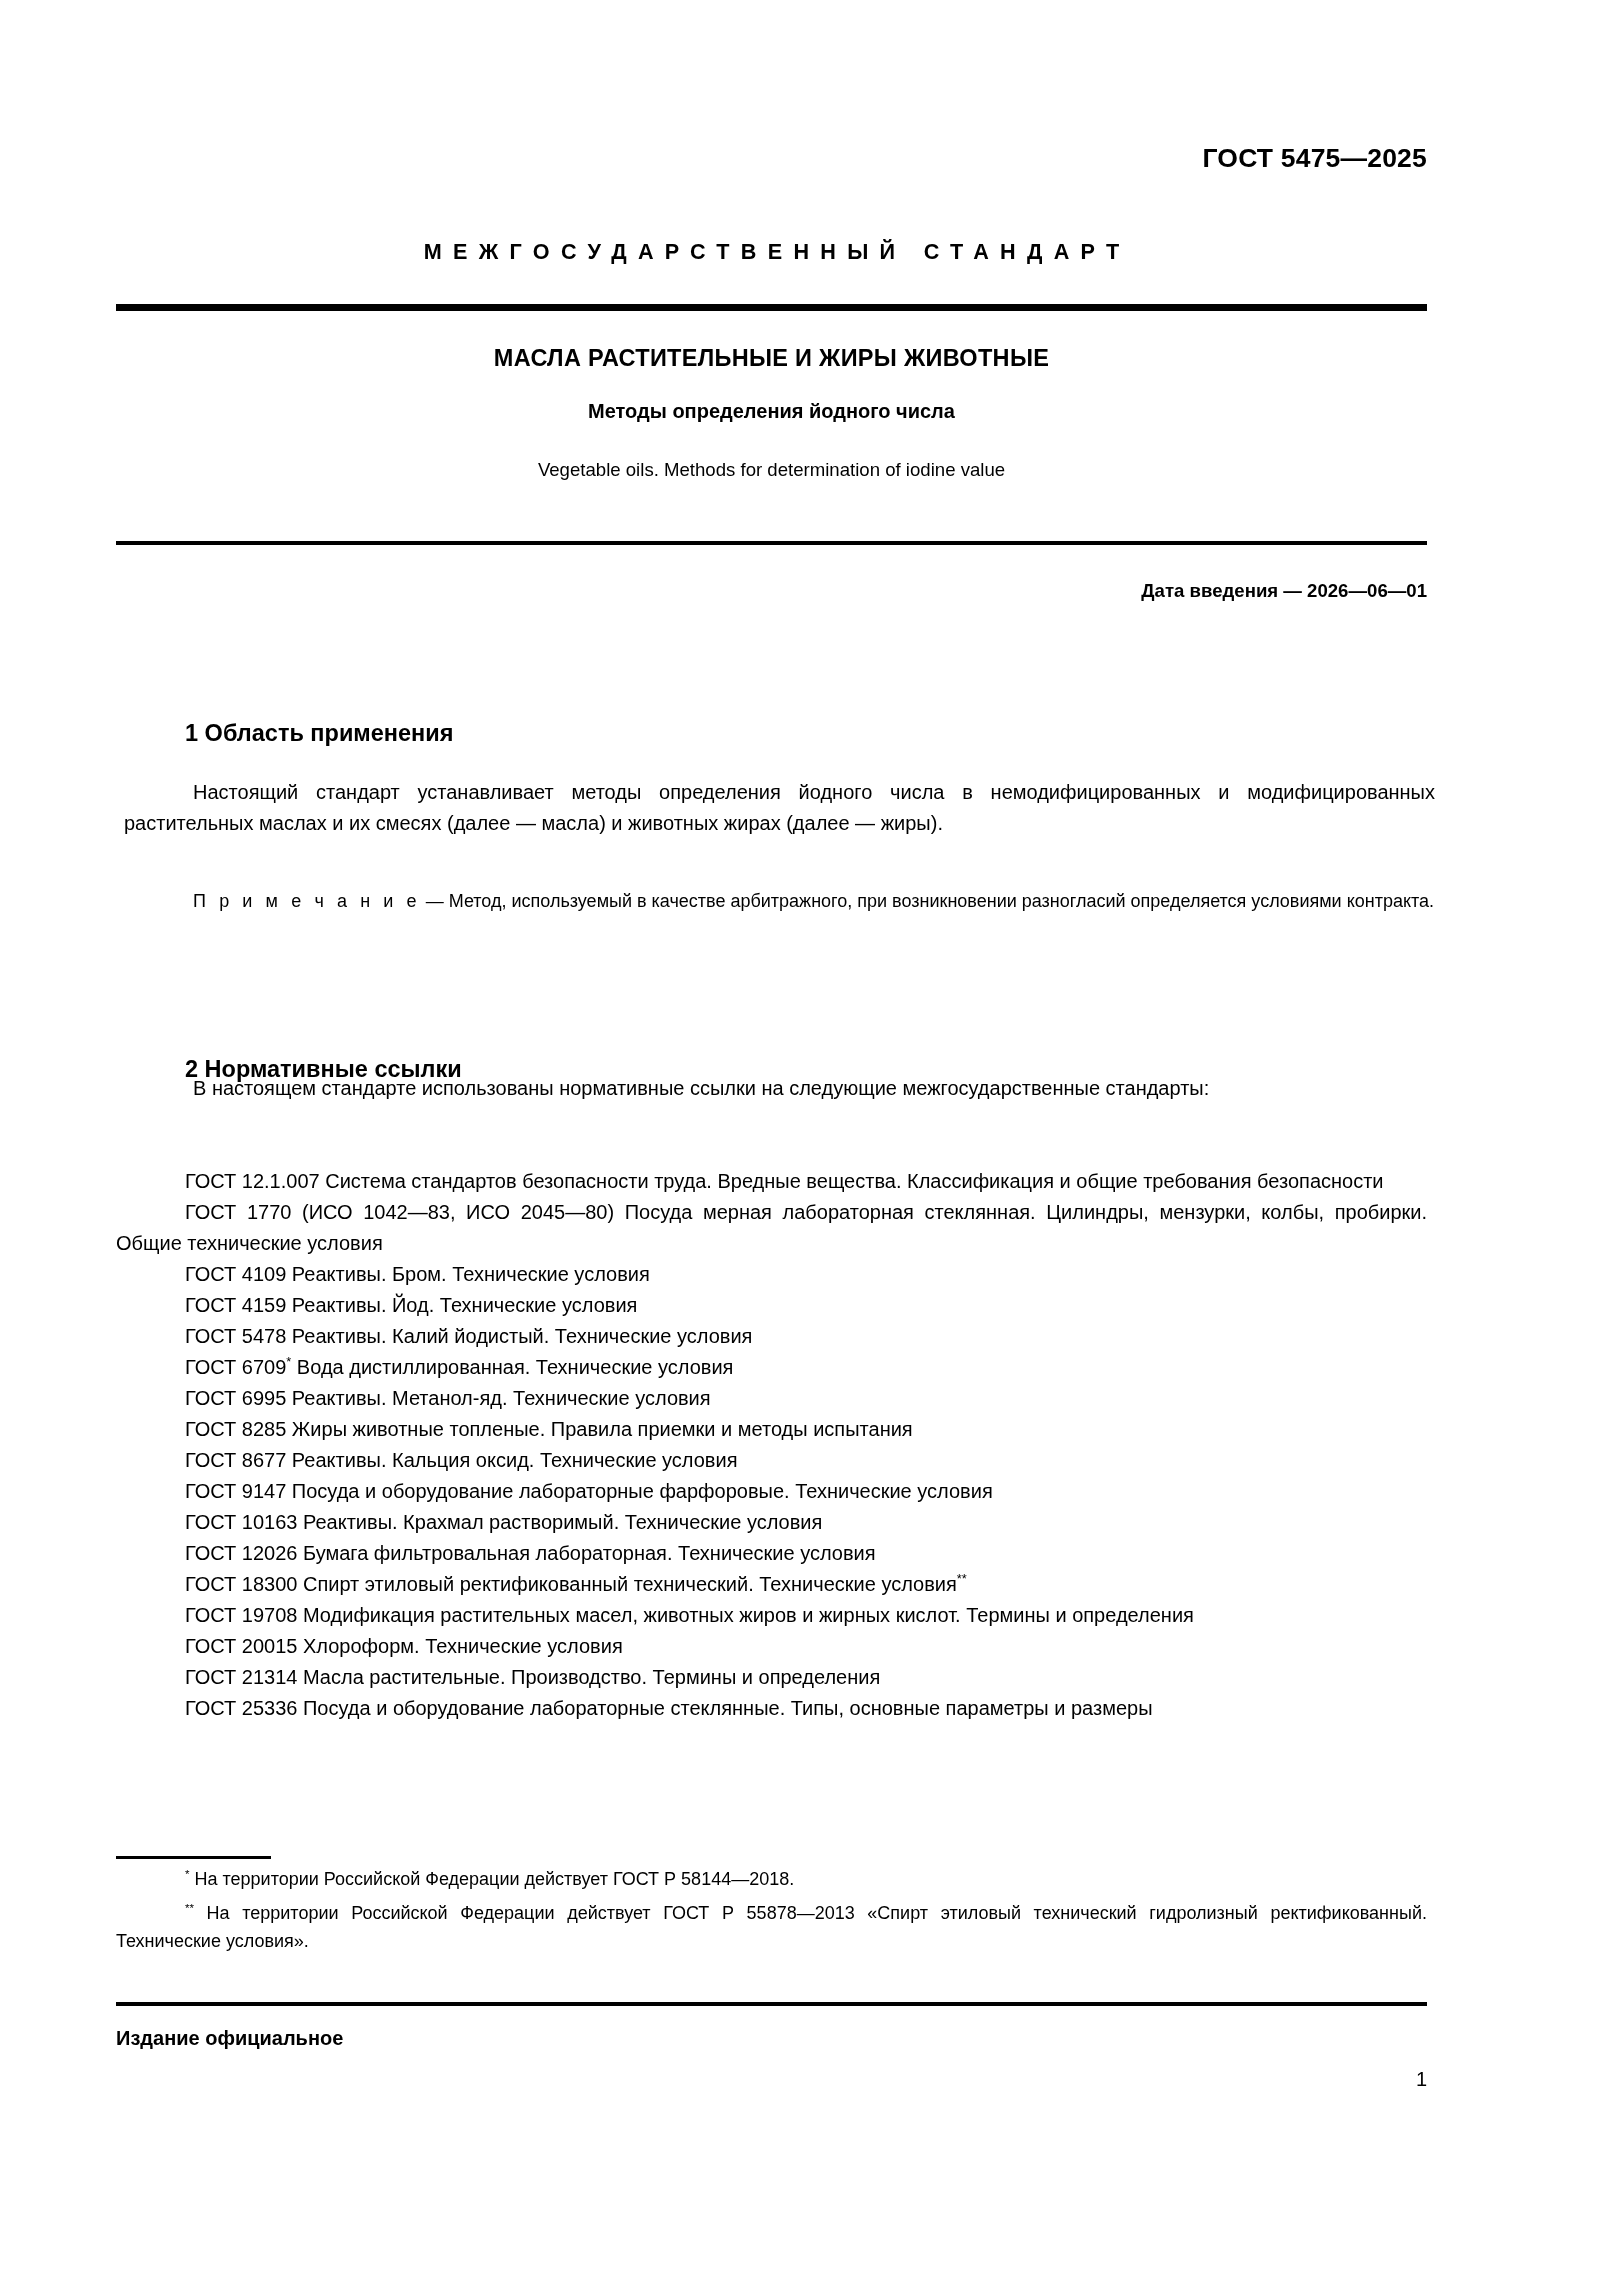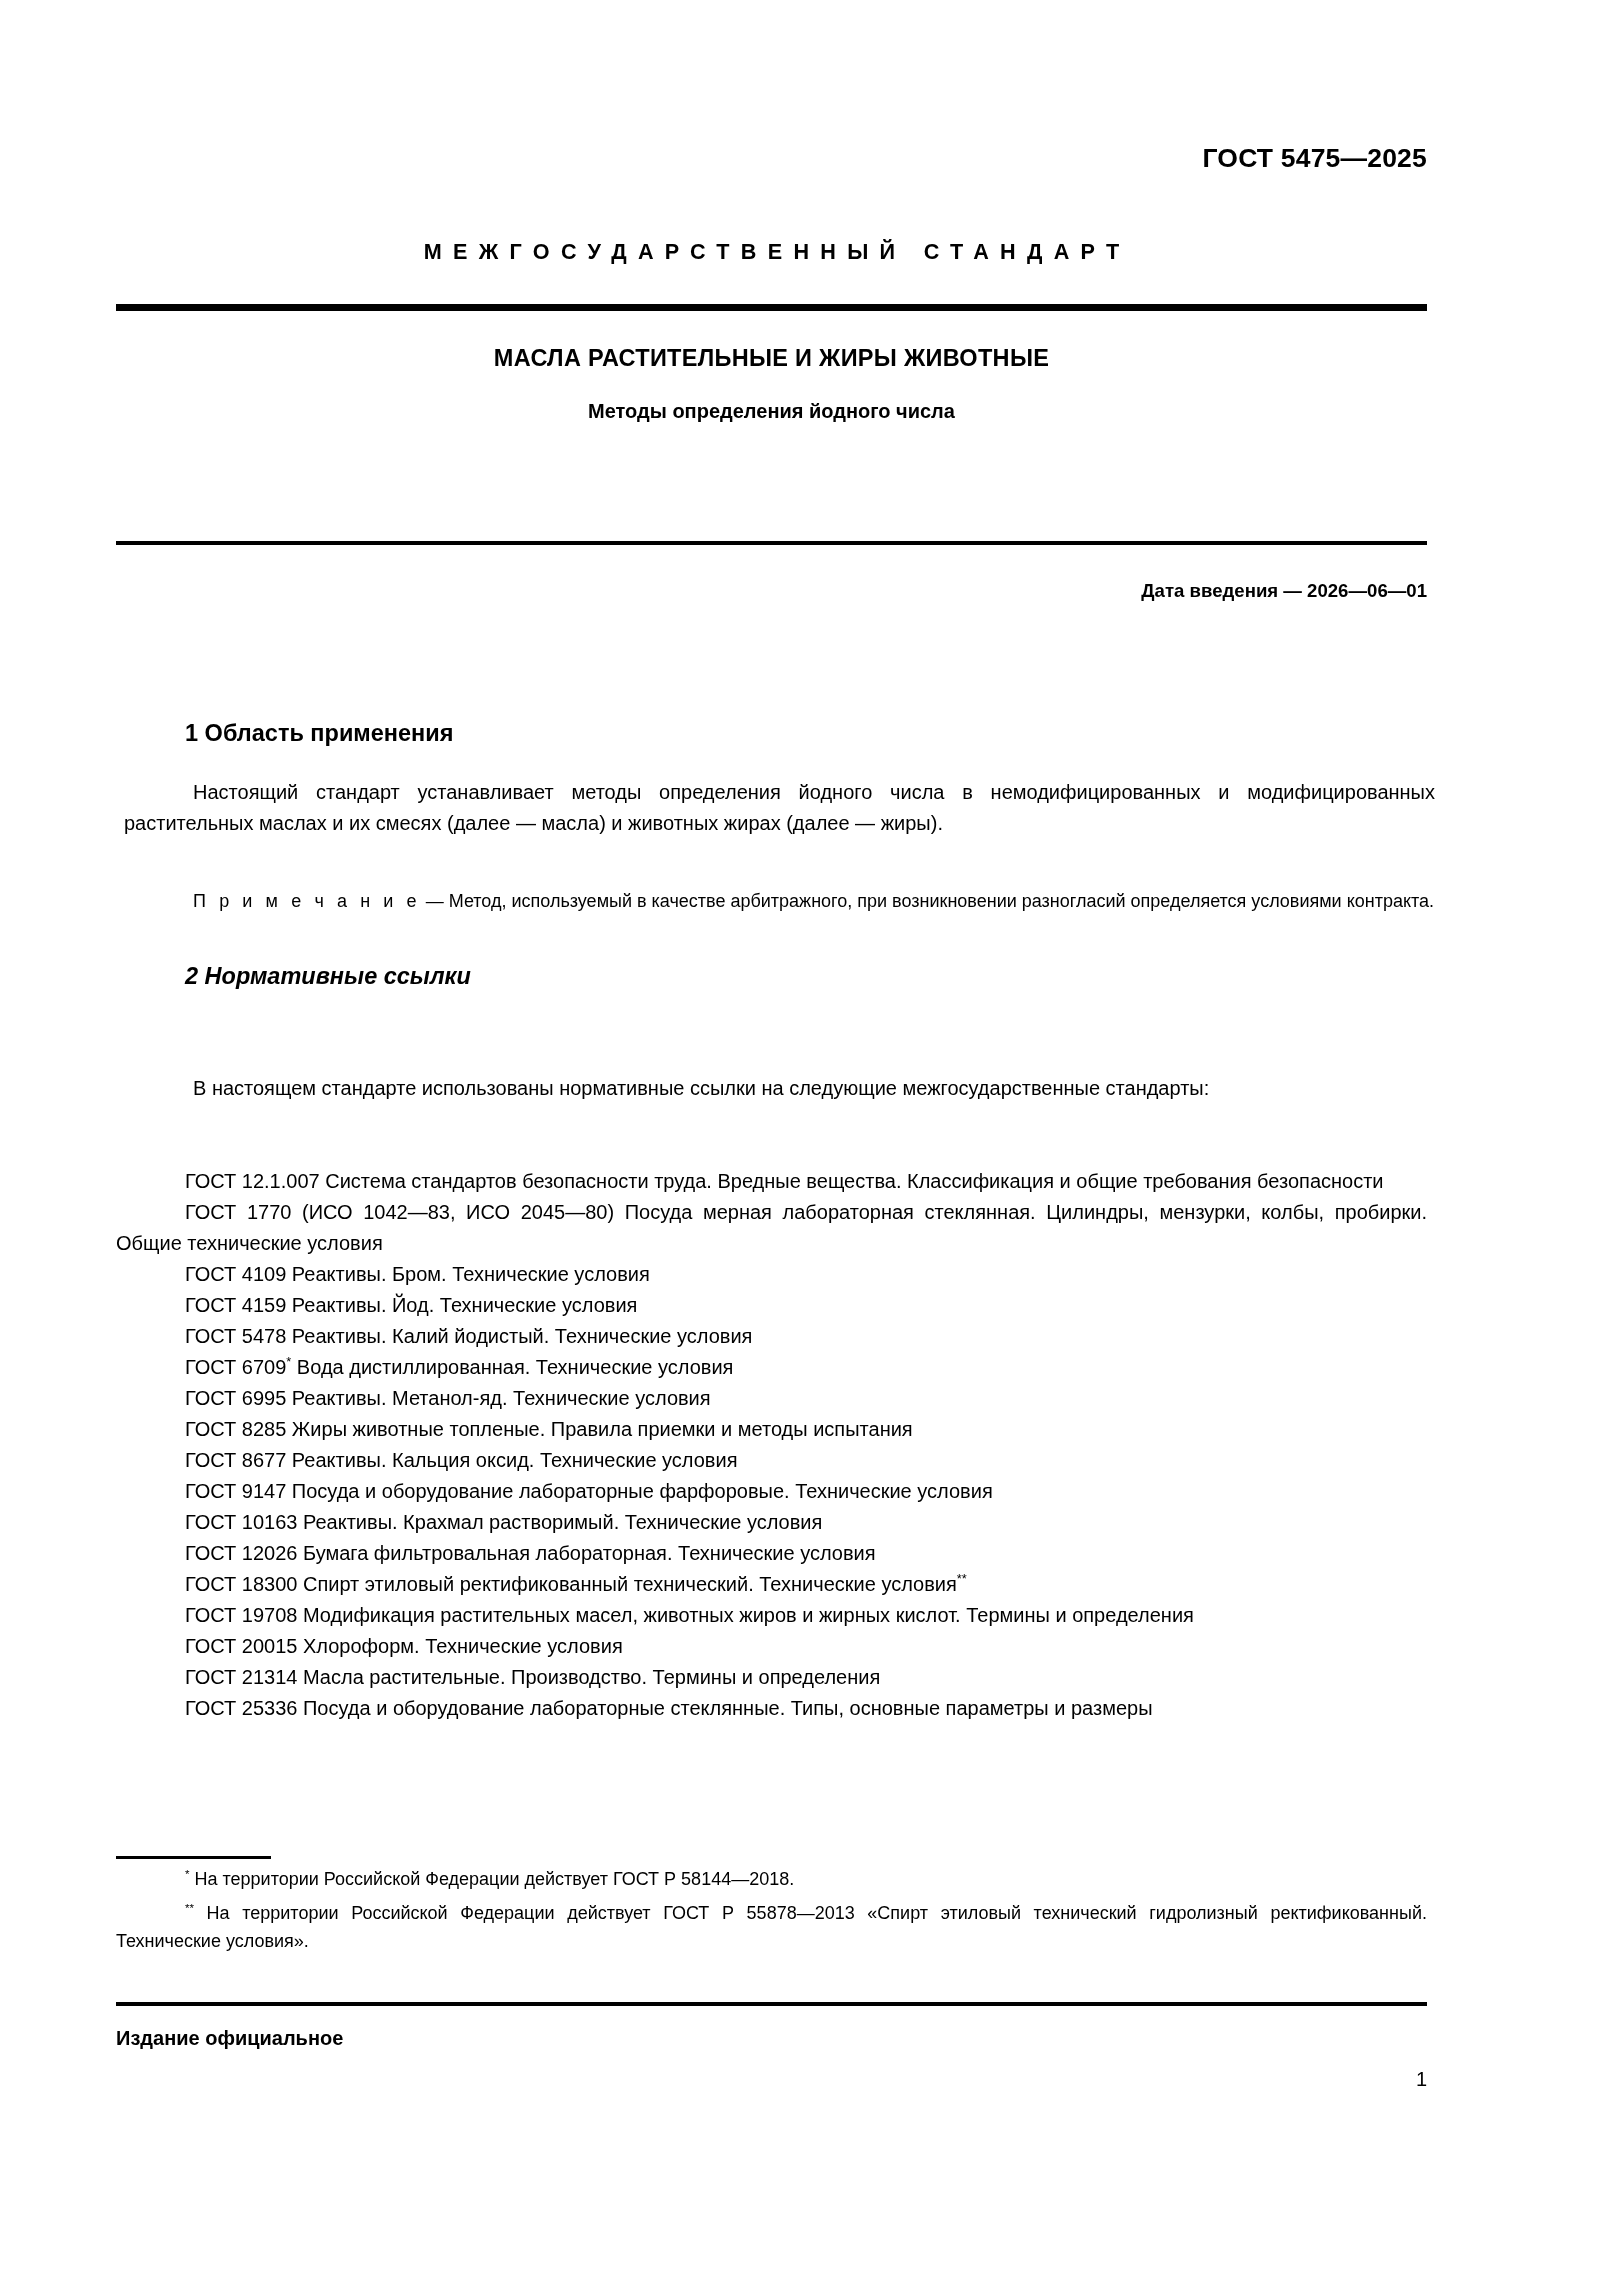--- a/index.html
+++ b/index.html
@@ -94,21 +94,21 @@
     font-weight: bold;
   }
 
   
   .section-heading {
     font-size: 23.5px;
     font-weight: bold;
     padding-left: 69px;
   }
   #heading-1 { top: 720px; }
-  #heading-2 { top: 963px; font-style: italic; }
+  #heading-2 { top: 1056px; }
 
   
   .body-text {
     font-size: 20px;
     line-height: 31px;
     text-align: justify;
     text-justify: inter-word;
   }
   .indent { text-indent: 69px; margin-left: 8px; }
 
@@ -186,20 +186,21 @@
 
   <div class="col std-number">ГОСТ 5475—2025</div>
 
   <div class="col doc-kind">МЕЖГОСУДАРСТВЕННЫЙ СТАНДАРТ</div>
 
   <div class="rule-thick" id="rule-top"></div>
 
   <div class="col title-block">
     <div class="title-main">МАСЛА РАСТИТЕЛЬНЫЕ И ЖИРЫ ЖИВОТНЫЕ</div>
     <div class="title-sub">Методы определения йодного числа</div>
+    <div class="title-en">Vegetable oils. Methods for determination of iodine value</div>
   </div>
 
   <div class="rule-thin" id="rule-bottom"></div>
 
   <div class="col intro-date">Дата введения — 2026—06—01</div>
 
   <div class="col section-heading" id="heading-1">1  Область применения</div>
 
   <div class="col body-text indent" id="para-scope">Настоящий стандарт устанавливает методы определения йодного числа в немодифицированных и модифицированных растительных маслах и их смесях (далее — масла) и животных жирах (далее — жиры).</div>
 

